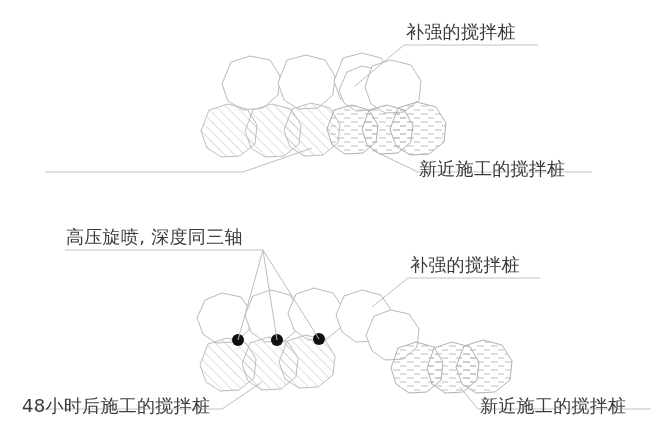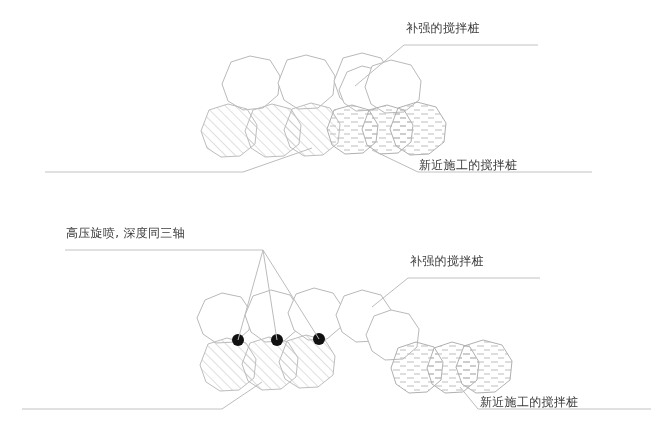--- a/index.html
+++ b/index.html
@@ -49,21 +49,21 @@
     stroke: #c2c2c2;
     stroke-width: 1;
   }
   .jet-dot {
     fill: #111111;
     stroke: none;
   }
   .diagram-label {
     position: absolute;
     color: #3b3b3b;
-    font-size: 12px;
+    font-size: 18px;
     line-height: 1.1;
     white-space: nowrap;
     letter-spacing: 0.3px;
     font-family: "DejaVu Sans", "Liberation Sans", sans-serif;
   }
 </style>
 </head>
 <body>
 
 <div id="stage">
@@ -160,16 +160,17 @@
 
   <div class="diagram-label" style="left:406px; top:22px;">补强的搅拌桩</div>
 
 
   <div class="diagram-label" style="left:419px; top:159px;">新近施工的搅拌桩</div>
 
   <div class="diagram-label" style="left:66px; top:227px;text-align:right;">高压旋喷, 深度同三轴</div>
 
   <div class="diagram-label" style="left:410px; top:255px;">补强的搅拌桩</div>
 
+  <div class="diagram-label" style="left:22px; top:396px;">48小时后施工的搅拌桩</div>
 
   <div class="diagram-label" style="left:480px; top:396px;">新近施工的搅拌桩</div>
 
 </div>
 
 </body></html>

